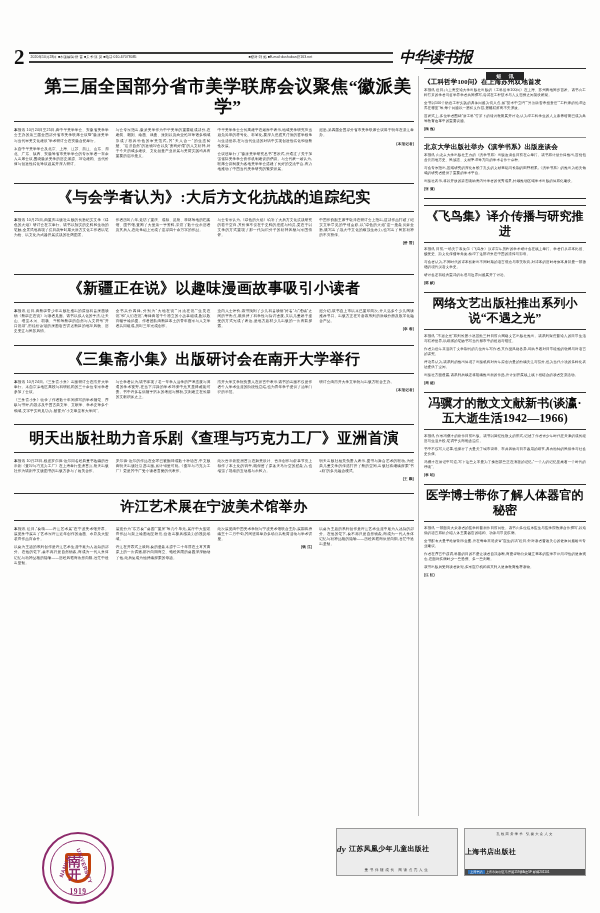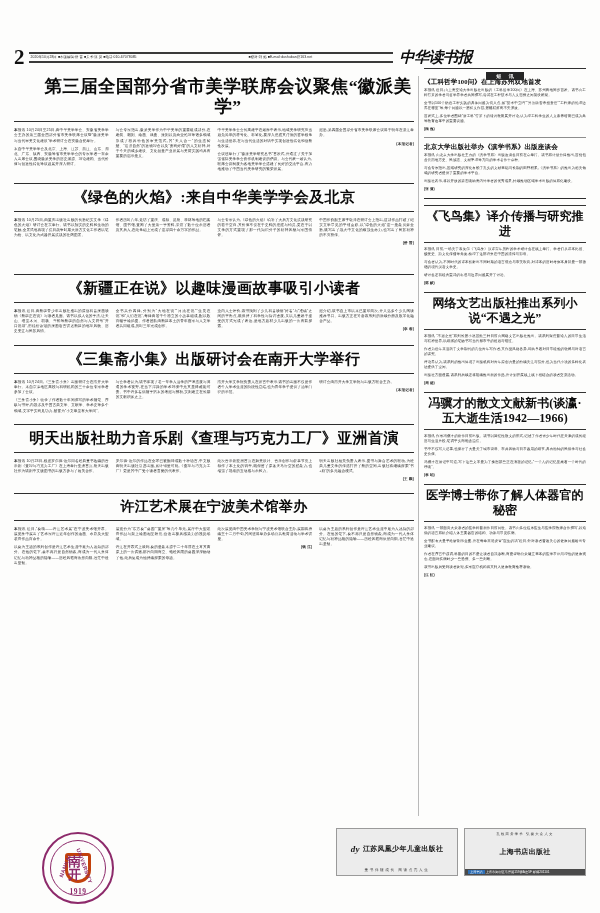--- a/index.html
+++ b/index.html
@@ -200,21 +200,20 @@
     background: #ececec;
     position: relative;
     overflow: hidden;
     display: flex;
     flex-direction: column;
   }
   .ad-main {
     flex: 1;
     display: flex;
     align-items: center;
-    justify-content: center;
     gap: 3px;
     font-family: "Liberation Serif", serif;
     font-weight: bold;
     font-size: 7px;
     color: #141414;
     letter-spacing: 0.3px;
   }
   .ad-mark {
     font-style: italic;
     font-size: 9px;
@@ -370,21 +369,21 @@
         </div>
         <div class="bcol">
           <p class="para">据悉,第四届全国部分省市美学联席会议将于明年在浙江举办。</p>
           <p class="para sig">(本报记者)</p>
         </div>
       </div>
     </div>
 
     <div style="margin-top:7px;">
       <div class="hl-rule-top"></div>
-      <div class="hl hl-2">《绿色的火焰》:来自中华美学学会及北京</div>
+      <div class="hl hl-2">《与会学者认为》:大后方文化抗战的追踪纪实</div>
       <div class="hl-rule-bot"></div>
       <div class="body-grid">
         <div class="bcol">
           <p class="para lead">本报讯 10月25日,由重庆出版社出版的长篇纪实文学《绿色的火焰》研讨会在京举行。该书以翔实的史料和生动的笔触,全景式地再现了抗日战争时期大后方文化工作者以笔为枪、以文化为武器开展抗战的壮阔图景。</p>
         </div>
         <div class="bcol">
           <p class="para">作者历时八年,走访了重庆、成都、昆明、桂林等地的档案馆、图书馆,查阅了大量第一手资料,采访了数十位亲历者及其后人,在此基础上完成了这部四十余万字的作品。</p>
         </div>
         <div class="bcol">
           <p class="para">与会专家认为,《绿色的火焰》填补了大后方文化抗战研究的若干空白,其价值不仅在于史料的挖掘与钩沉,更在于以文学的方式重现了那一代知识分子的精神风貌与家国情怀。</p>

